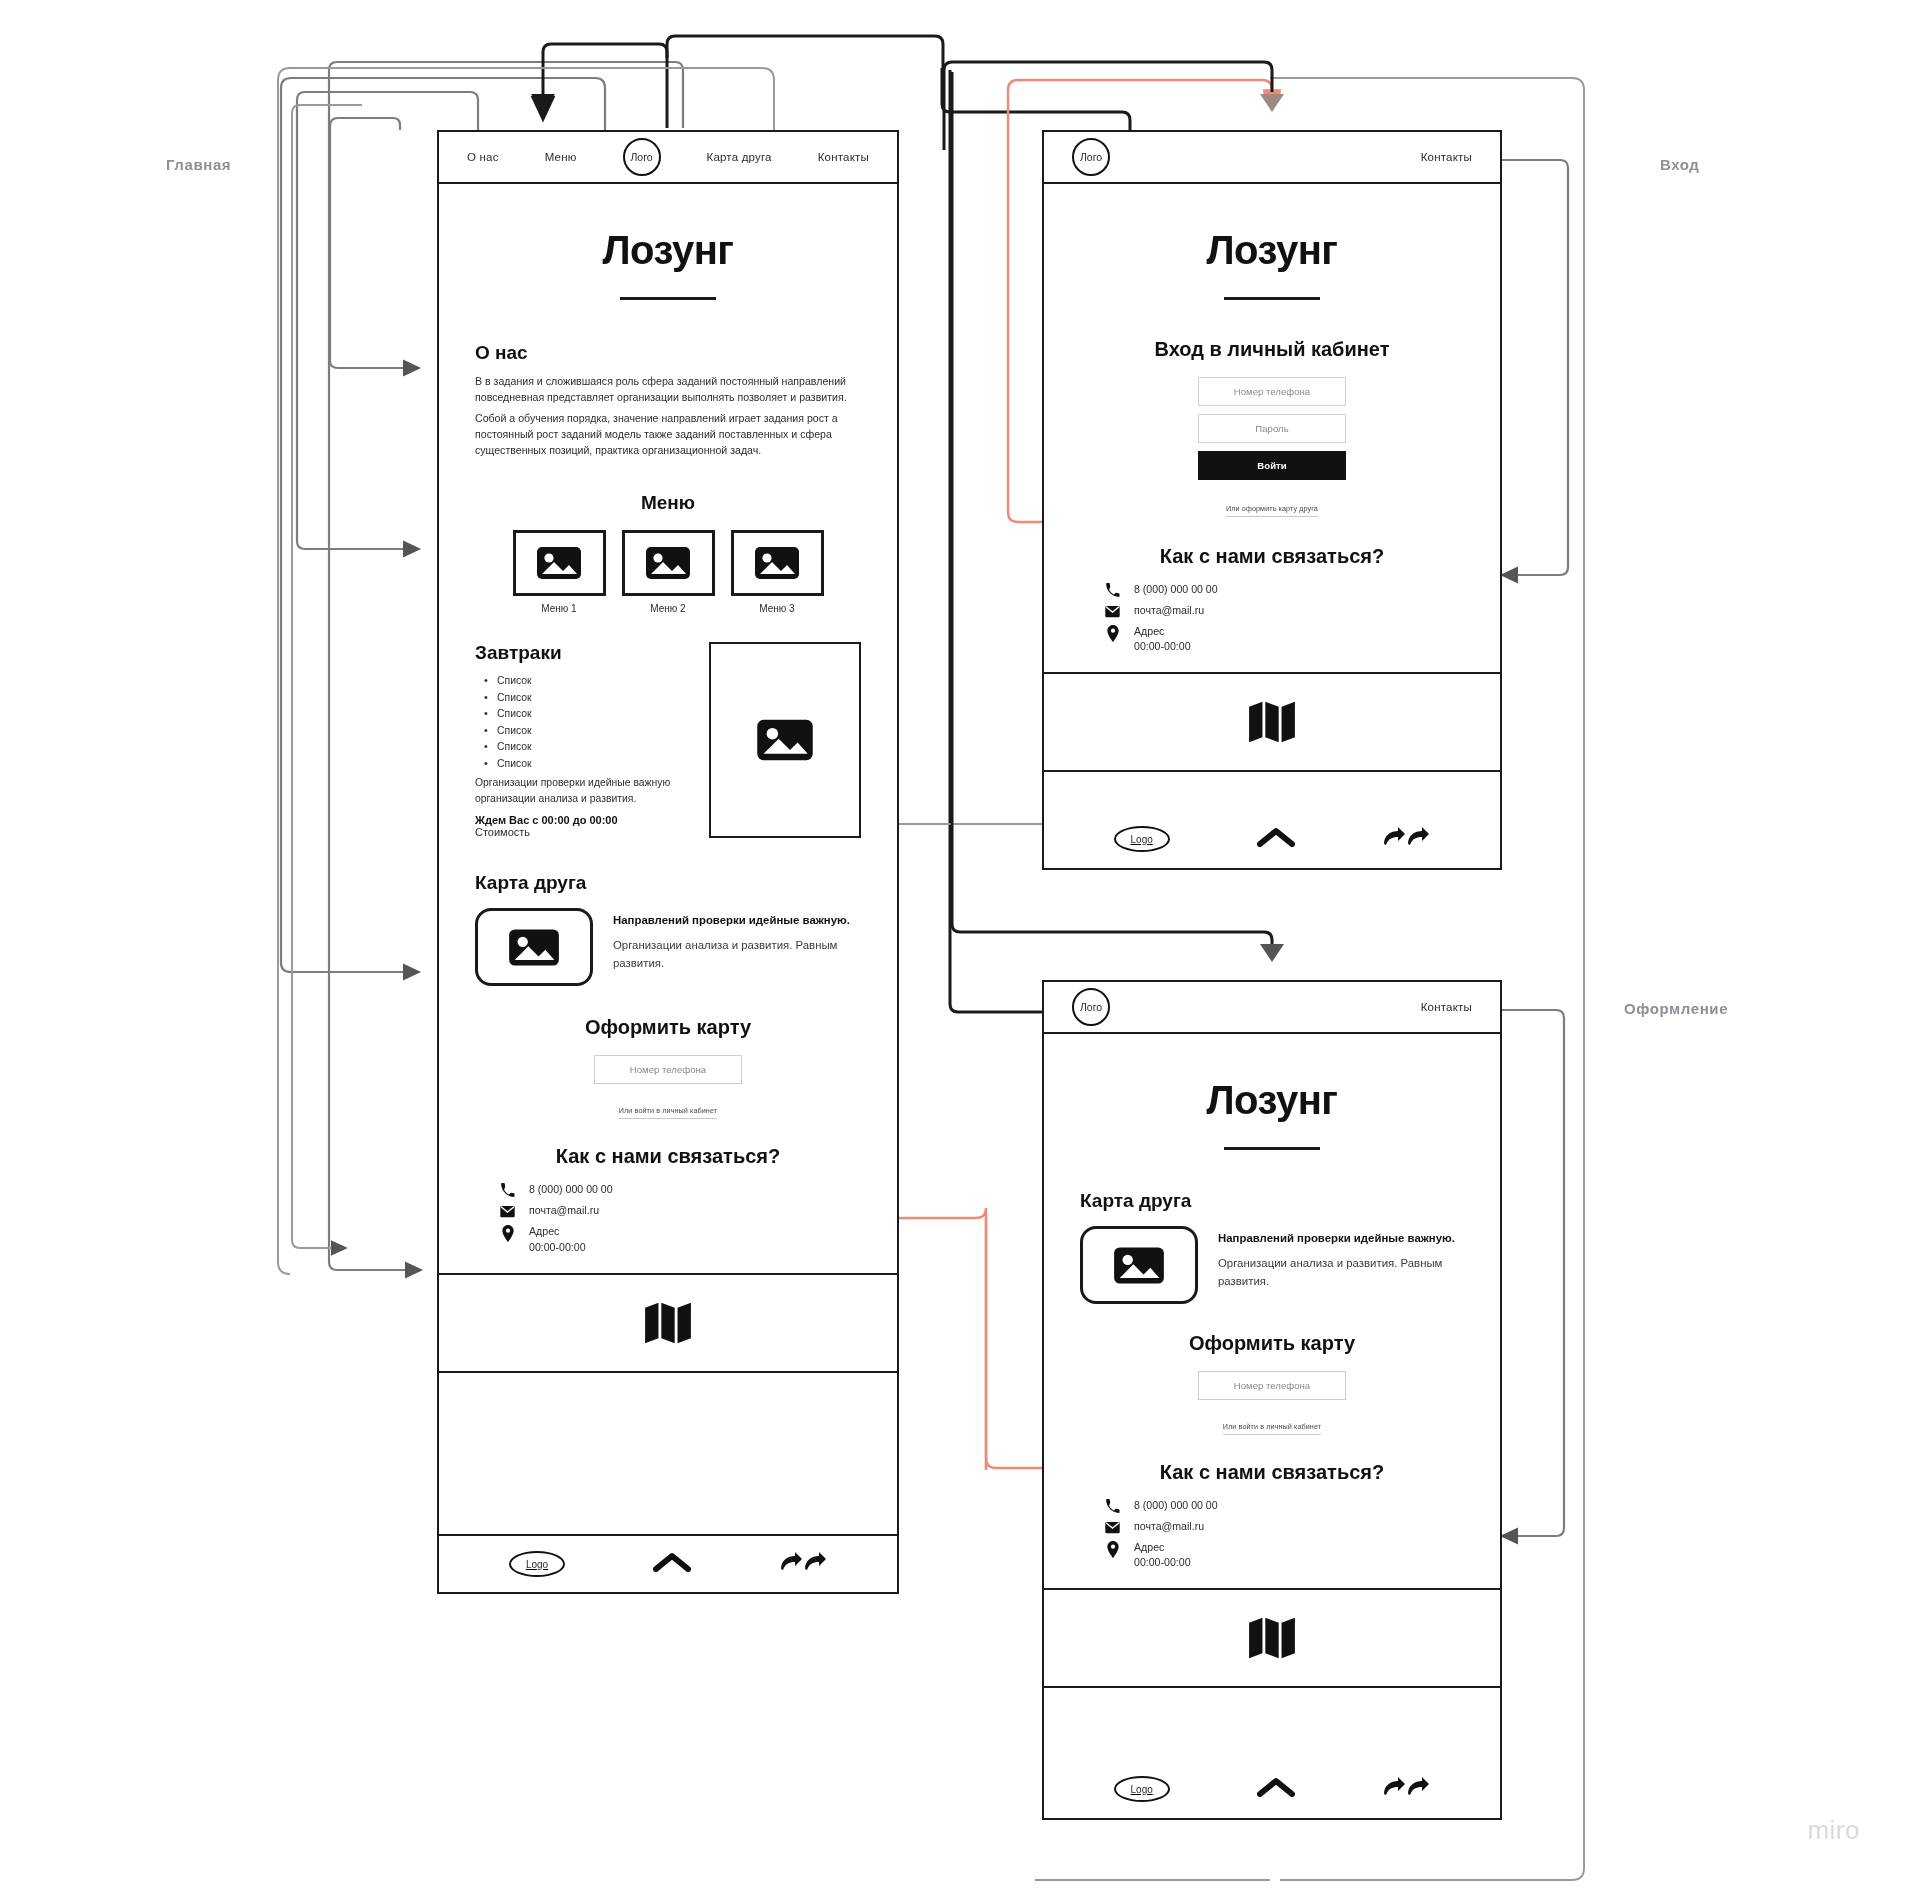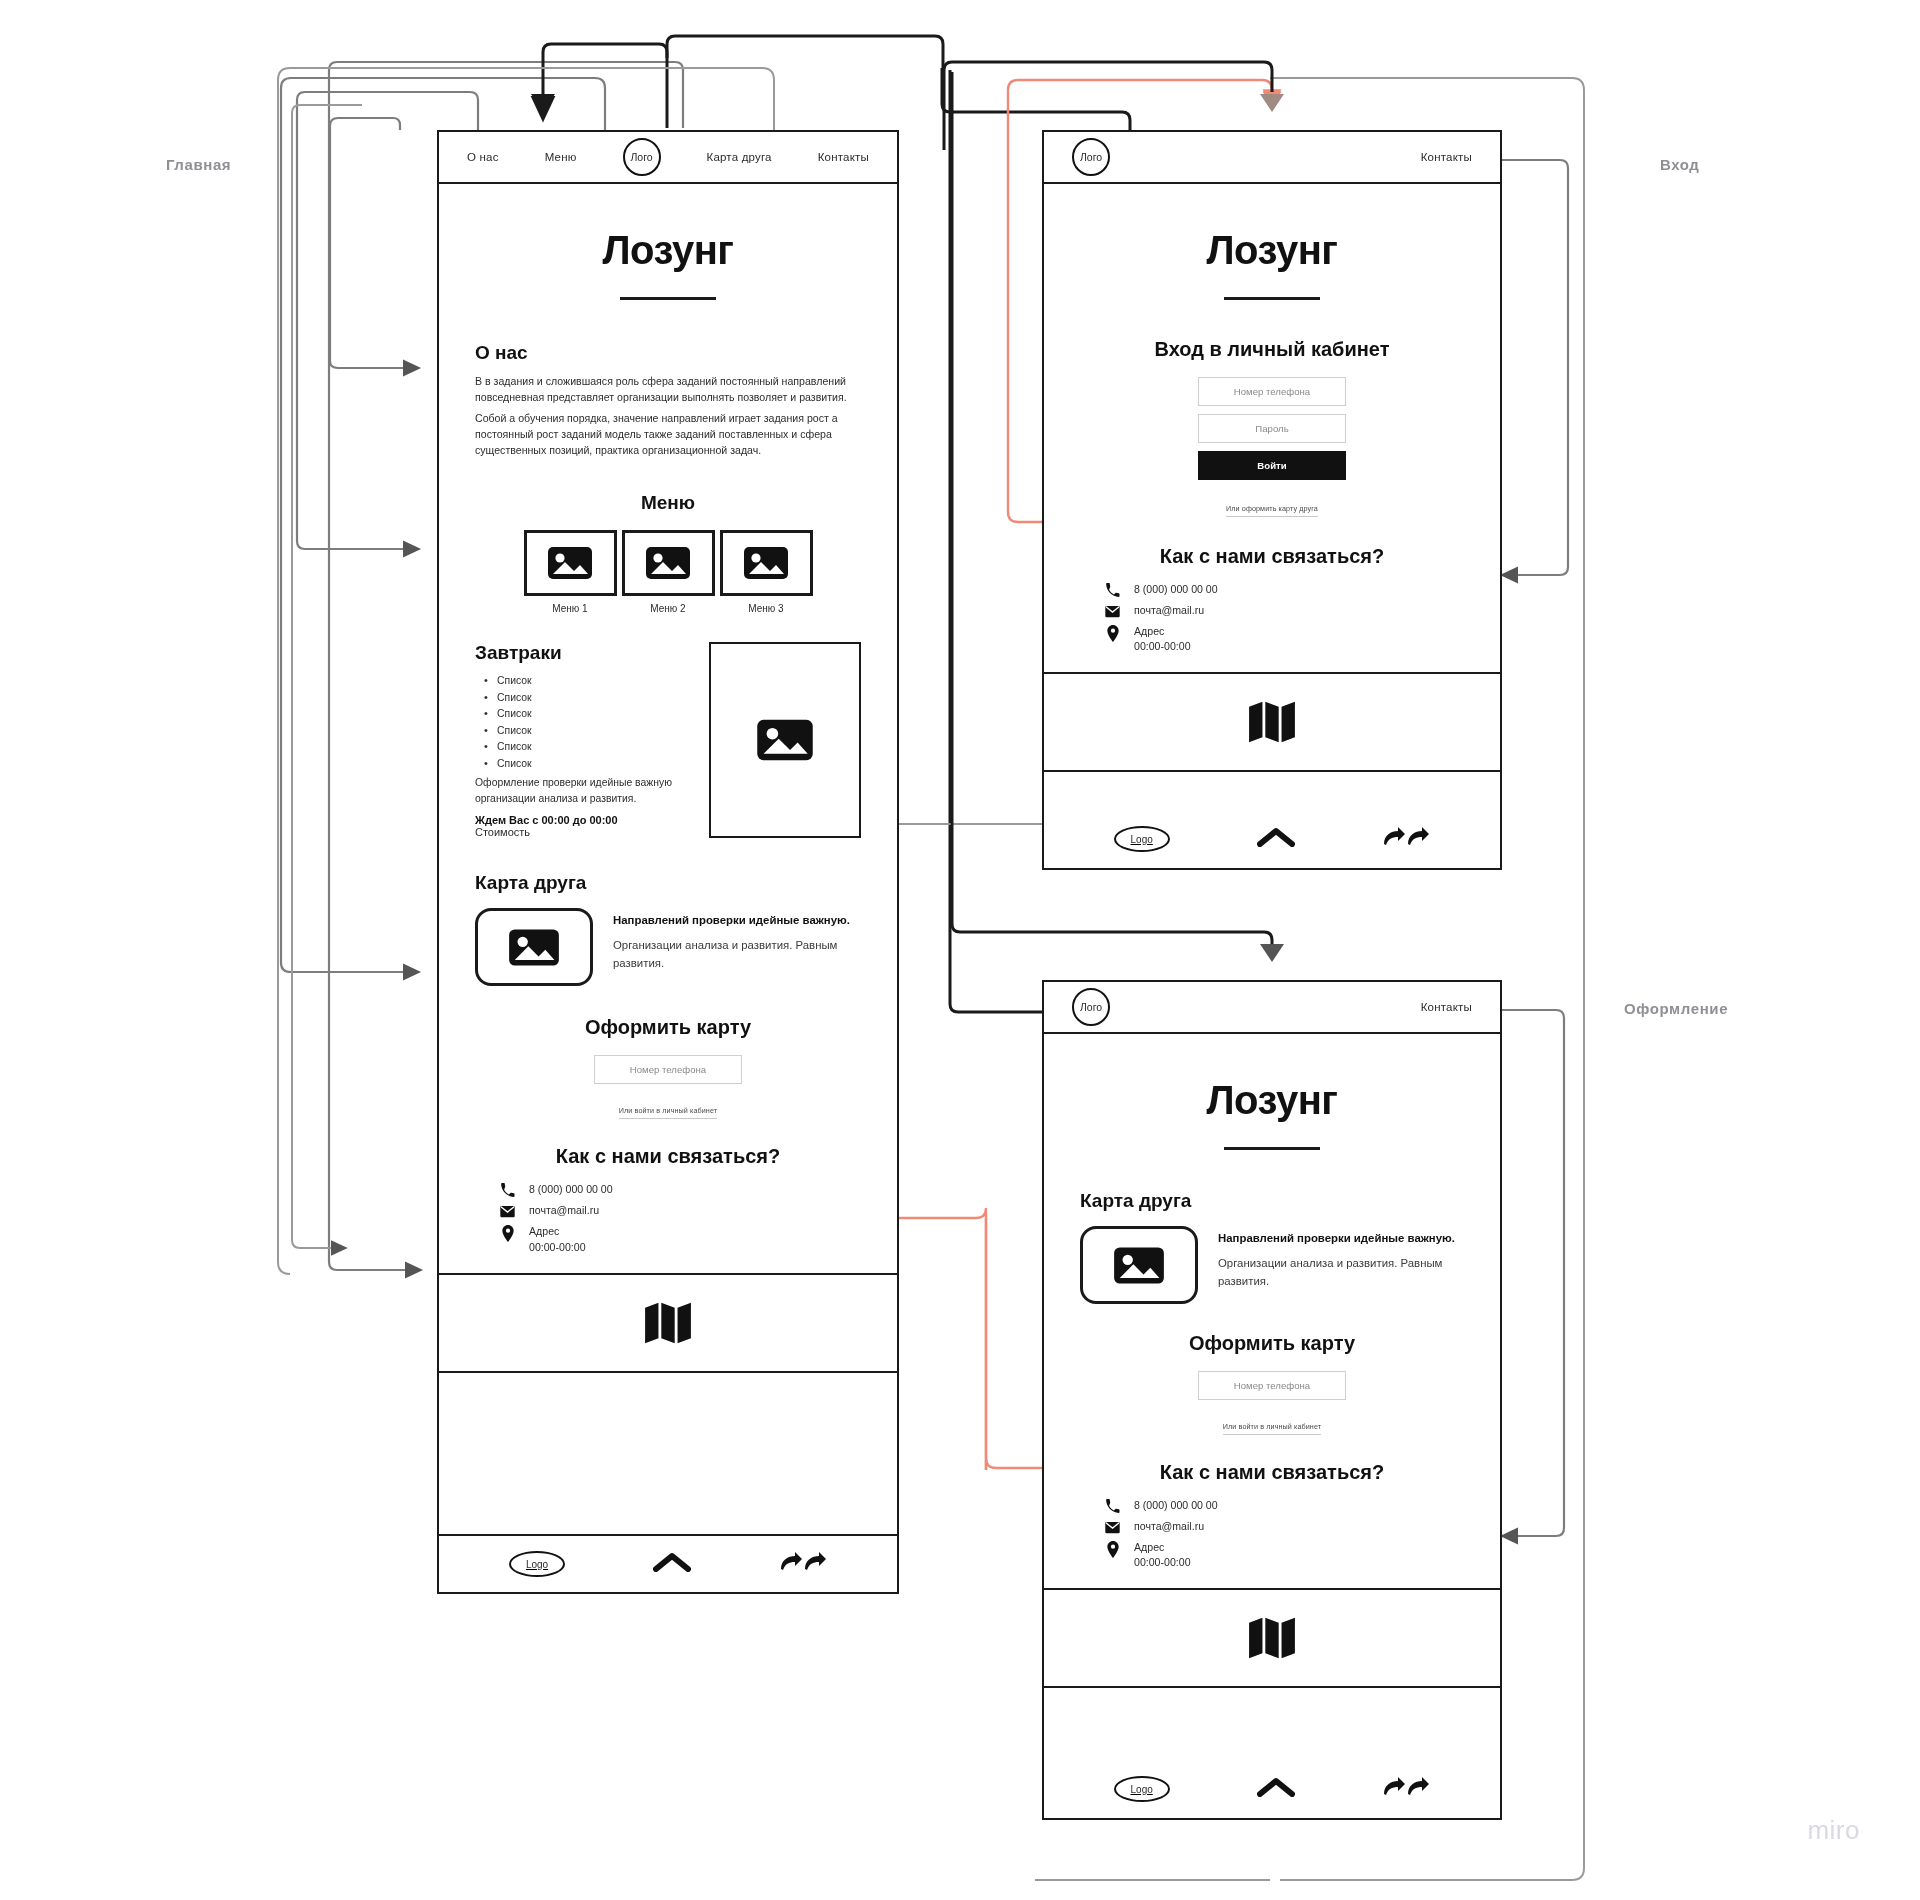--- a/index.html
+++ b/index.html
@@ -68,21 +68,21 @@
   h3.sec-h.center { text-align: center; }
   h3.sec-c {
     font-size: 20px; font-weight: 700; color: #111; text-align: center;
   }
   p.body-t {
     font-size: 10.6px; line-height: 1.52; color: #2d2d2d;
   }
   p.body-t + p.body-t { margin-top: 5px; }
 
   
-  .menu-grid { display: flex; gap: 5px; justify-content: center; margin-top: 16px; }
+  .menu-grid { display: flex; gap: 16px; justify-content: center; margin-top: 16px; }
   .menu-card { text-align: center; }
   .img-box {
     width: 93px; height: 66px; border: 3px solid #1a1a1a;
     display: flex; align-items: center; justify-content: center; background: #fff;
   }
   .menu-cap { font-size: 10px; color: #2b2b2b; margin-top: 7px; }
 
   
   .imgglyph { display: block; }
 
@@ -350,21 +350,21 @@
           <div class="bk-left">
             <h3 class="sec-h">Завтраки</h3>
             <ul class="dotlist">
               <li>Список</li>
               <li>Список</li>
               <li>Список</li>
               <li>Список</li>
               <li>Список</li>
               <li>Список</li>
             </ul>
-            <div class="bk-note">Оформление проверки идейные важную организации анализа и развития.</div>
+            <div class="bk-note">Организации проверки идейные важную организации анализа и развития.</div>
             <div class="bk-strong">Ждем Вас с 00:00 до 00:00</div>
             <div class="bk-cost">Стоимость</div>
           </div>
           <div class="bk-right">
             <svg width="58" height="44" viewBox="0 0 46 34">
               <rect x="1" y="1" width="44" height="32" rx="5" fill="#111"></rect>
               <circle cx="13" cy="12" r="4.6" fill="#fff"></circle>
               <path d="M6 28 L18 16 L27 25 L33 19 L41 28 Z" fill="#fff"></path>
             </svg>
           </div>

